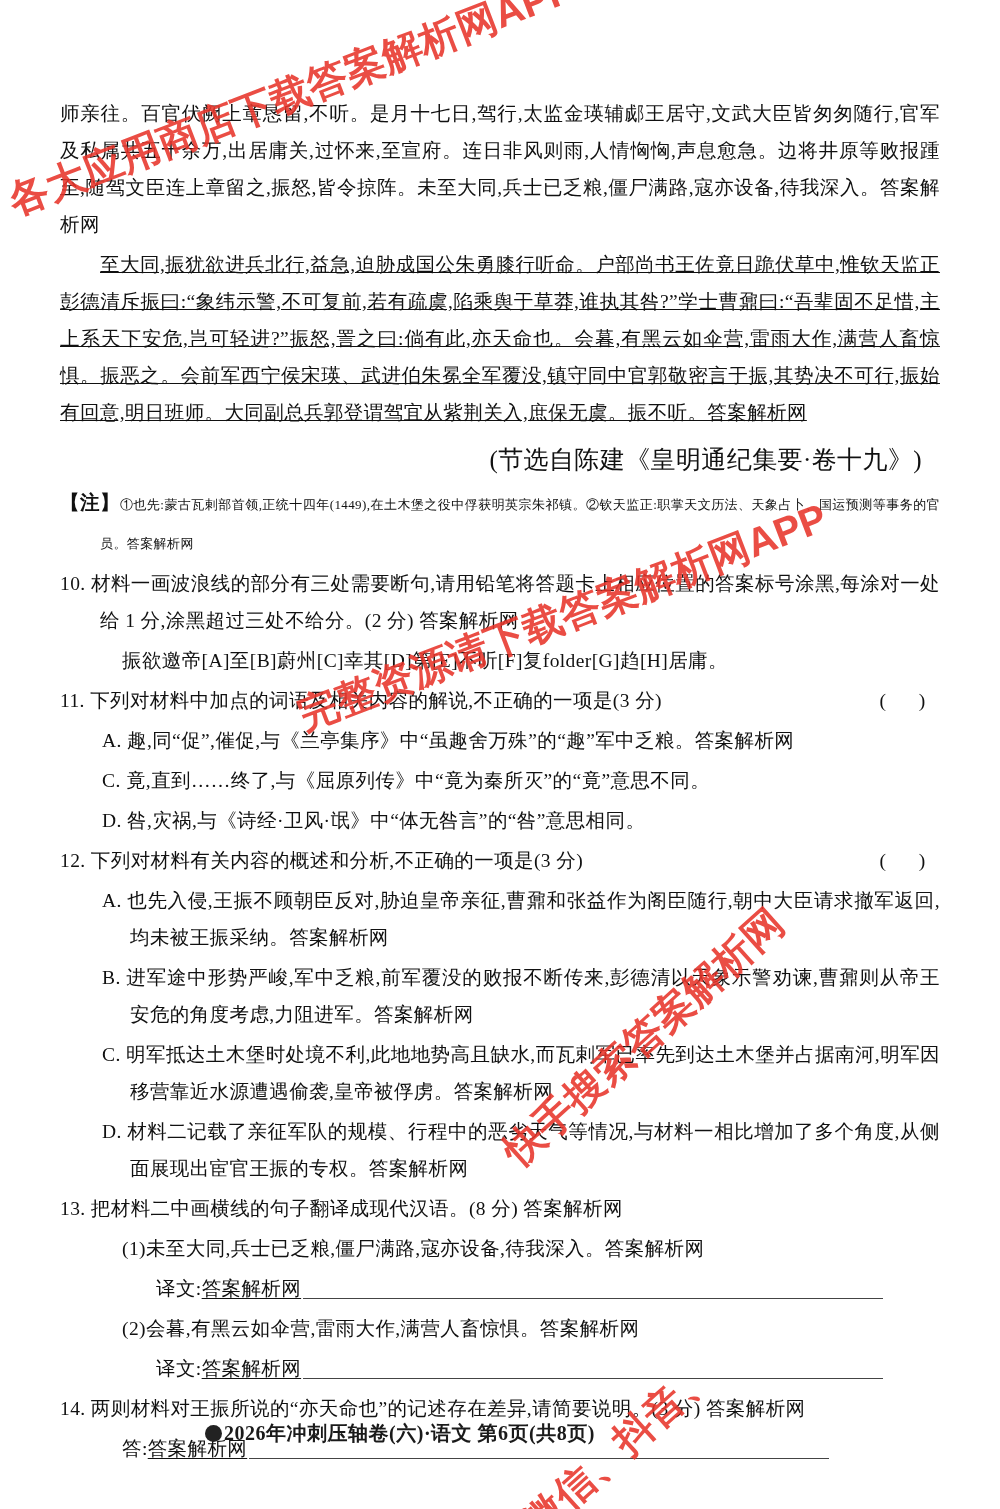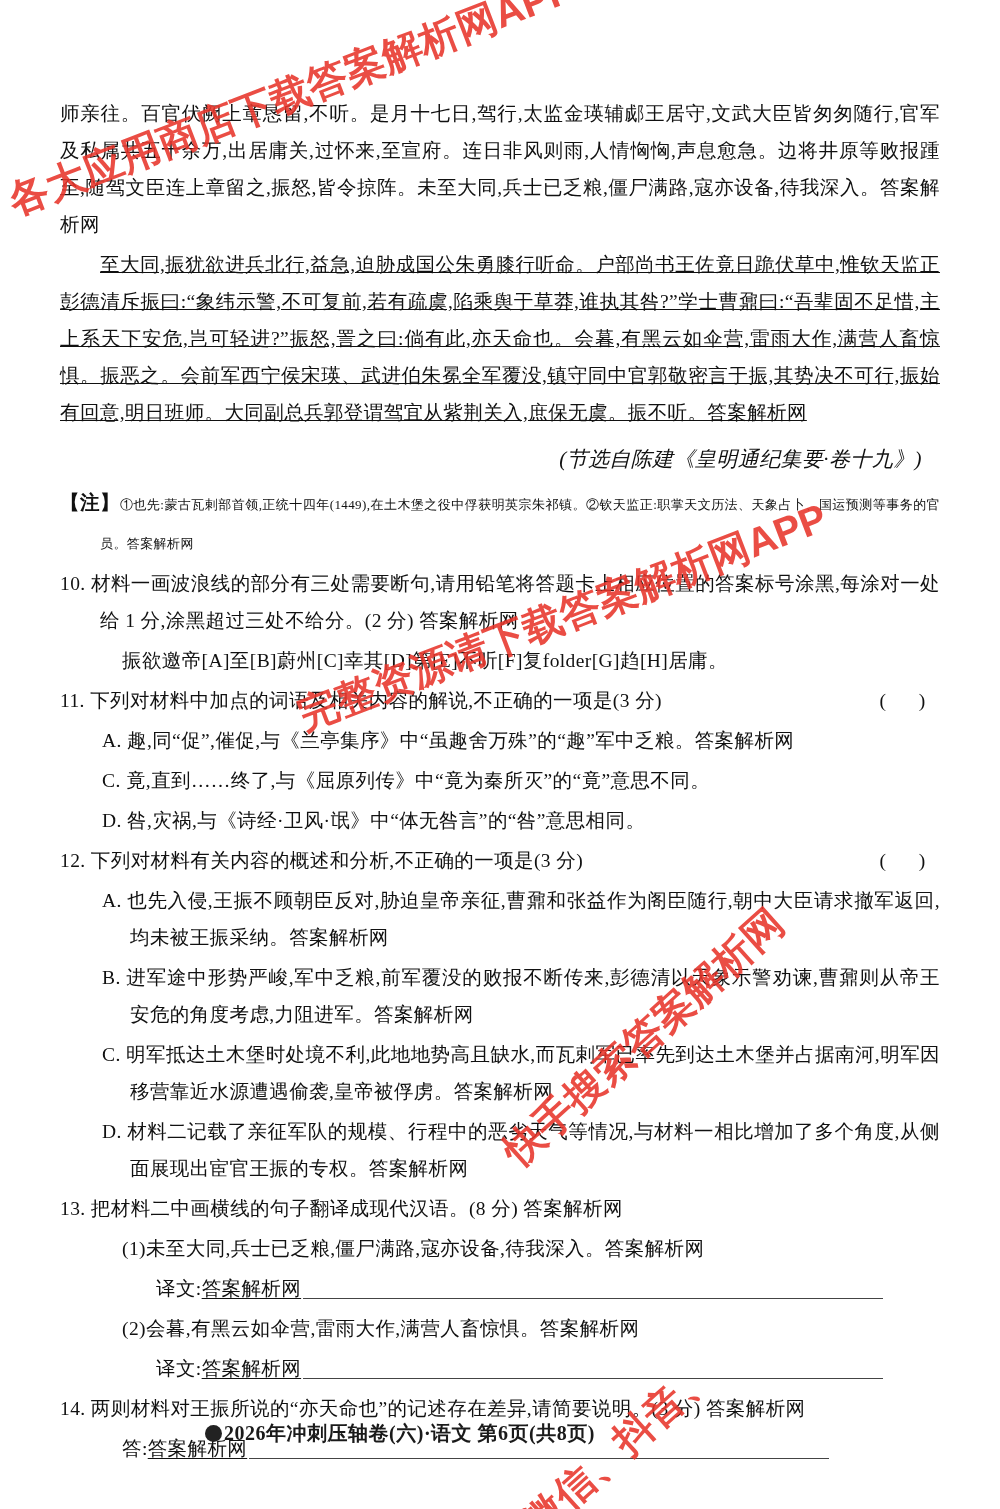--- a/index.html
+++ b/index.html
@@ -51,23 +51,22 @@
   }
   .sub2 {
     padding-left: 96px;
     text-indent: 0;
   }
   .u { text-decoration: underline; text-underline-offset: 3px; }
   .src {
     text-align: right;
     margin-top: 10px;
     margin-bottom: 6px;
-    font-size: 21px;
+    font-size: 25px;
     padding-right: 18px;
-    font-style: italic;
   }
   .note-head {
     font-weight: bold;
   }
   .answerline {
     position: relative;
     margin: 0 0 3px 0;
   }
   .answerline .rule {
     display: inline-block;

